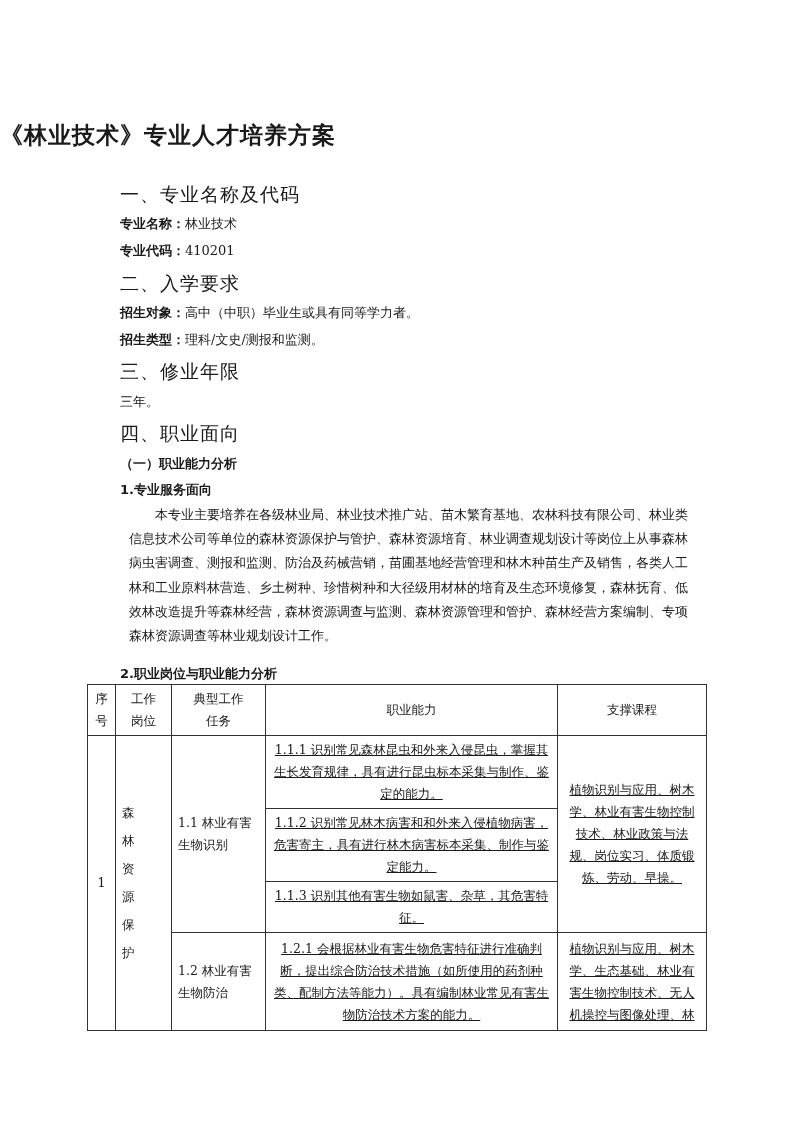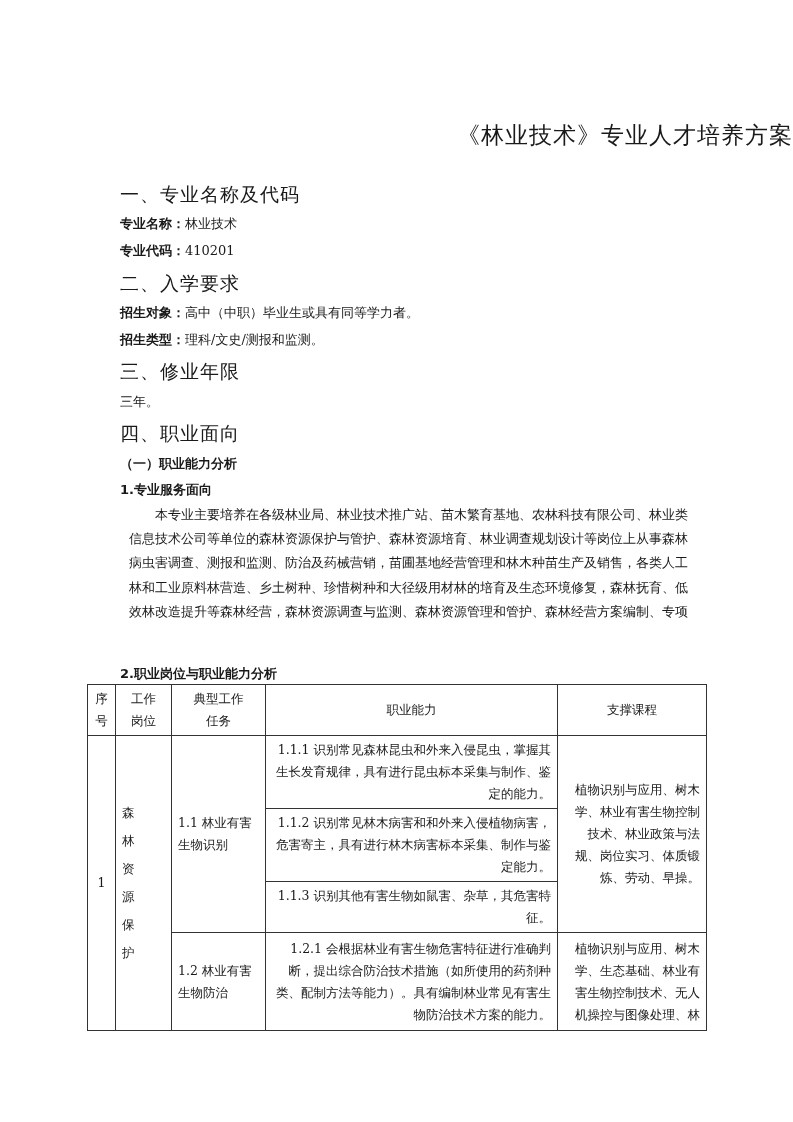--- a/index.html
+++ b/index.html
@@ -1,30 +1,30 @@
 <!DOCTYPE html>
 <html><head>
 <meta charset="utf-8">
 <style>
   html, body { margin: 0; padding: 0; background: #ffffff; }
   body { width: 793px; height: 1122px; position: relative; overflow: hidden;
          font-family: "DejaVu Serif", "Liberation Serif", serif; color: #1a1a1a; }
   .abs { position: absolute; white-space: nowrap; }
-  .title { left: 0; width: 793px; top: 120px; text-align: right; font-size: 23px; font-weight: normal; letter-spacing: 1px; }
+  .title { left: 0; width: 793px; top: 120px; text-align: left; font-size: 23px; font-weight: bold; letter-spacing: 1px; }
   .h1 { left: 120px; font-size: 19px; font-family: "DejaVu Sans", sans-serif; letter-spacing: 1px; }
   .line { left: 120px; font-size: 13px; }
   .line b { font-family: "DejaVu Sans", sans-serif; font-weight: bold; }
   .h2 { left: 120px; font-size: 13px; font-weight: bold; font-family: "DejaVu Sans", sans-serif; }
   .para { left: 129px; width: 585px; top: 503px; font-size: 13px; line-height: 24.2px; white-space: normal; text-align: justify; }
   .para .pl { display: block; white-space: nowrap; }
   .para .first { padding-left: 26px; }
   table.grid { position: absolute; left: 87px; top: 684px; width: 619px; border-collapse: collapse; font-size: 12.5px; table-layout: fixed; }
   table.grid td, table.grid th { border: 1px solid #333; padding: 3px 6px; vertical-align: middle; font-weight: normal; line-height: 22px; }
   table.grid th { text-align: center; }
-  .cap { text-align: right; }
+  .cap { text-align: center; text-decoration: underline; }
   .seq { text-align: center; }
   .post { letter-spacing: 12px; line-height: 28px; }
   .task { vertical-align: middle; }
   .cut { vertical-align: top; }
 </style>
 </head>
 <body>
 
 <div class="abs title">《林业技术》专业人才培养方案</div>
 
@@ -42,20 +42,21 @@
 <div class="abs h1" style="top:421px">四、职业面向</div>
 <div class="abs h2" style="top:455px">（一）职业能力分析</div>
 <div class="abs h2" style="top:481px">1.专业服务面向</div>
 
 <div class="abs para">
   <span class="pl first">本专业主要培养在各级林业局、林业技术推广站、苗木繁育基地、农林科技有限公司、林业类</span>
   <span class="pl">信息技术公司等单位的森林资源保护与管护、森林资源培育、林业调查规划设计等岗位上从事森林</span>
   <span class="pl">病虫害调查、测报和监测、防治及药械营销，苗圃基地经营管理和林木种苗生产及销售，各类人工</span>
   <span class="pl">林和工业原料林营造、乡土树种、珍惜树种和大径级用材林的培育及生态环境修复，森林抚育、低</span>
   <span class="pl">效林改造提升等森林经营，森林资源调查与监测、森林资源管理和管护、森林经营方案编制、专项</span>
+  <span class="pl">森林资源调查等林业规划设计工作。</span>
 </div>
 
 <div class="abs h2" style="top:665px">2.职业岗位与职业能力分析</div>
 
 <table class="grid">
   <colgroup>
     <col style="width:28px">
     <col style="width:56px">
     <col style="width:94px">
     <col style="width:292px">

